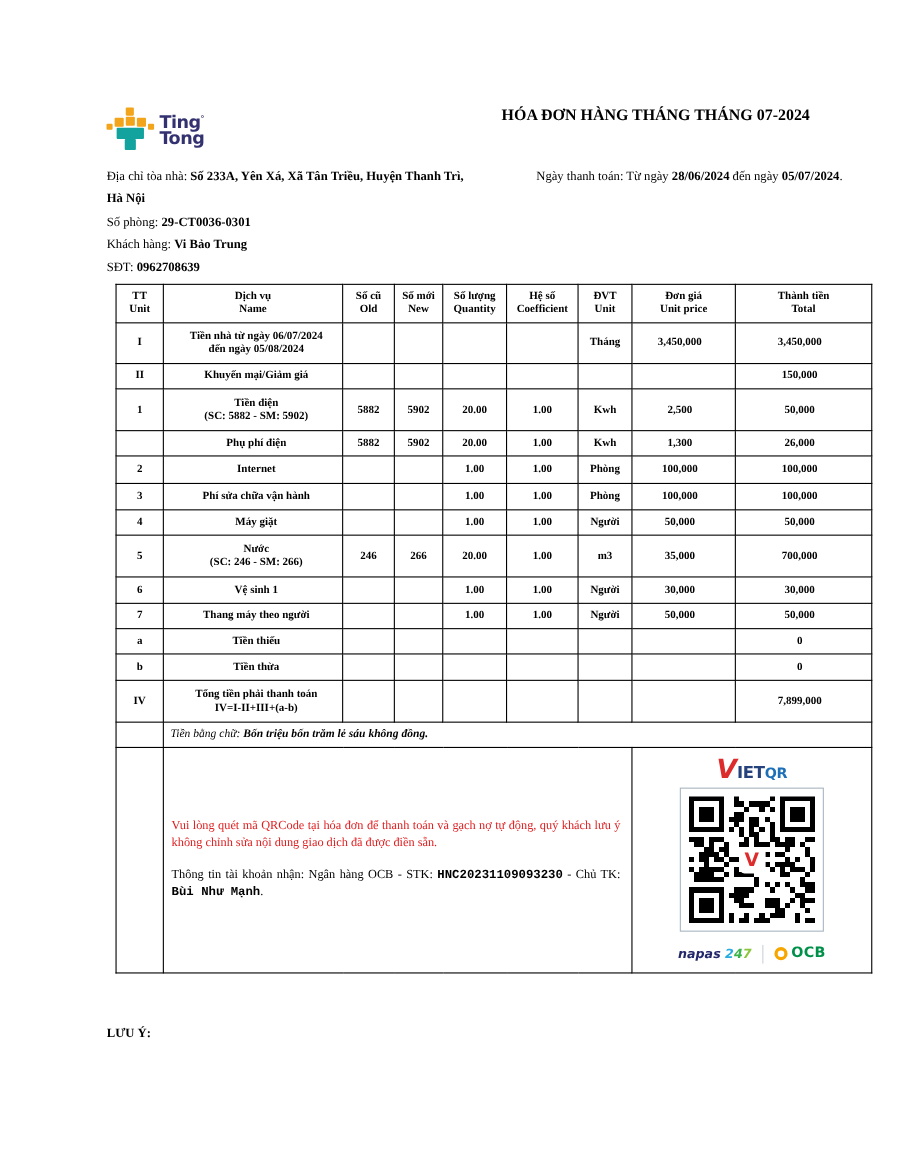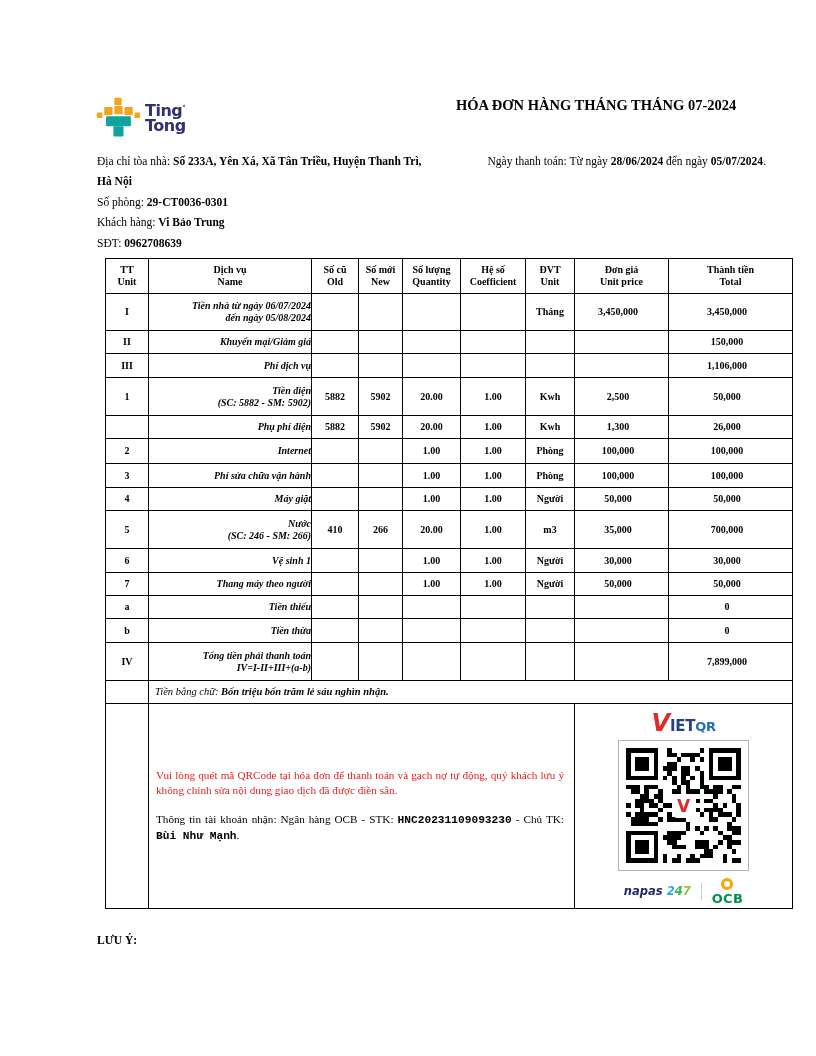--- a/index.html
+++ b/index.html
@@ -21,21 +21,21 @@
               font-size:11.5px;line-height:20.4px;}
   .iline b{font-weight:bold;}
 
   
   #invoice-table{position:absolute;left:105px;top:258px;width:687px;border-collapse:collapse;
                  table-layout:fixed;font-size:10px;}
   #invoice-table td,#invoice-table th{border:1px solid #000;padding:0;overflow:hidden;}
   #invoice-table th{font-weight:bold;text-align:center;line-height:12.5px;}
   #invoice-table td{font-weight:bold;line-height:12px;}
   .c-c{text-align:center;}
-  .c-name{text-align:right;padding-left:6px !important;white-space:pre-line;font-style:italic;}
+  .c-name{text-align:center;padding-left:6px !important;white-space:pre-line;}
   .c-r{text-align:center;padding-right:7px !important;}
   .words{font-weight:normal !important;font-style:italic;padding-left:6px !important;font-size:10.5px;}
   .words b{font-weight:bold;}
 
   
   .pay-cell{vertical-align:middle;}
   .pay-inner{display:flex;flex-direction:column;justify-content:center;gap:13px;
              padding:0 10px 0 7px;font-weight:normal;}
   .red-note{margin:0;color:var(--red-note);font-size:11.2px;line-height:15.5px;text-align:justify;font-weight:normal;}
   .acct{margin:0;font-size:11.2px;line-height:15.5px;text-align:justify;font-weight:normal;}
@@ -52,21 +52,21 @@
   .qr-vmark{position:absolute;left:50%;top:50%;transform:translate(-50%,-50%);
             width:24px;height:24px;background:#fff;border-radius:5px;display:flex;
             align-items:center;justify-content:center;font-family:"DejaVu Sans",sans-serif;
             font-weight:bold;font-size:17px;color:var(--vietqr-red);}
   .bank-row{display:flex;align-items:center;gap:10px;margin-top:10px;height:20px;}
   .napas{font-family:"DejaVu Sans",sans-serif;font-weight:bold;font-style:italic;
          font-size:11.5px;color:var(--napas-navy);}
   .napas .n247 span{font-style:italic;}
   .vdiv{width:1px;height:17px;background:#c9d2da;}
   .ocb{display:flex;align-items:center;gap:3px;font-family:"DejaVu Sans",sans-serif;
-       font-weight:bold;font-size:13px;color:var(--ocb-green);letter-spacing:0.3px;flex-direction:column;}
+       font-weight:bold;font-size:13px;color:var(--ocb-green);letter-spacing:0.3px;}
   .ocb-ring{width:12px;height:12px;border-radius:50%;border:3.5px solid var(--ocb-orange);
             box-sizing:border-box;background:#fff;display:inline-block;}
 
   
   .footer-note{position:absolute;left:97px;top:934px;font-weight:bold;font-size:11.5px;}
 </style>
 </head>
 <body>
 
 <div class="page">
@@ -170,31 +170,20 @@
           <td class="c-c">II</td>
           <td class="c-name">Khuyến mại/Giảm giá</td>
           <td class="c-c"></td>
           <td class="c-c"></td>
           <td class="c-c"></td>
           <td class="c-c"></td>
           <td class="c-c"></td>
           <td class="c-r"></td>
           <td class="c-r">150,000</td>
         </tr>
-        <tr style="height:24px">
-          <td class="c-c">III</td>
-          <td class="c-name">Phí dịch vụ</td>
-          <td class="c-c"></td>
-          <td class="c-c"></td>
-          <td class="c-c"></td>
-          <td class="c-c"></td>
-          <td class="c-c"></td>
-          <td class="c-r"></td>
-          <td class="c-r">1,106,000</td>
-        </tr>
         <tr style="height:38px">
           <td class="c-c">1</td>
           <td class="c-name">Tiền điện
 (SC: 5882 - SM: 5902)</td>
           <td class="c-c">5882</td>
           <td class="c-c">5902</td>
           <td class="c-c">20.00</td>
           <td class="c-c">1.00</td>
           <td class="c-c">Kwh</td>
           <td class="c-r">2,500</td>
@@ -241,21 +230,21 @@
           <td class="c-c">1.00</td>
           <td class="c-c">1.00</td>
           <td class="c-c">Người</td>
           <td class="c-r">50,000</td>
           <td class="c-r">50,000</td>
         </tr>
         <tr style="height:38px">
           <td class="c-c">5</td>
           <td class="c-name">Nước
 (SC: 246 - SM: 266)</td>
-          <td class="c-c">410</td>
+          <td class="c-c">246</td>
           <td class="c-c">266</td>
           <td class="c-c">20.00</td>
           <td class="c-c">1.00</td>
           <td class="c-c">m3</td>
           <td class="c-r">35,000</td>
           <td class="c-r">700,000</td>
         </tr>
         <tr style="height:24px">
           <td class="c-c">6</td>
           <td class="c-name">Vệ sinh 1</td>
@@ -307,21 +296,21 @@
           <td class="c-c"></td>
           <td class="c-c"></td>
           <td class="c-c"></td>
           <td class="c-c"></td>
           <td class="c-c"></td>
           <td class="c-r"></td>
           <td class="c-r">7,899,000</td>
         </tr>
         <tr style="height:23px">
           <td></td>
-          <td colspan="8" class="words"><i>Tiền bằng chữ: </i><b><i>Bốn triệu bốn trăm lẻ sáu nghìn nhận.</i></b></td>
+          <td colspan="8" class="words"><i>Tiền bằng chữ: </i><b><i>Bốn triệu bốn trăm lẻ sáu không đồng.</i></b></td>
         </tr>
         <tr style="height:205px">
           <td></td>
           <td colspan="6" class="pay-cell">
             <div class="pay-inner">
               <p class="red-note">Vui lòng quét mã QRCode tại hóa đơn để thanh toán và gạch nợ tự động, quý khách lưu ý không chỉnh sửa nội dung giao dịch đã được điền sẵn.</p>
               <p class="acct"><span>Thông tin tài khoản nhận: Ngân hàng OCB - STK: </span><b>HNC20231109093230</b><span> - Chủ TK: </span><b>Bùi Như Mạnh</b><span>.</span></p>
             </div>
           </td>
           <td colspan="2" class="qr-cell">

